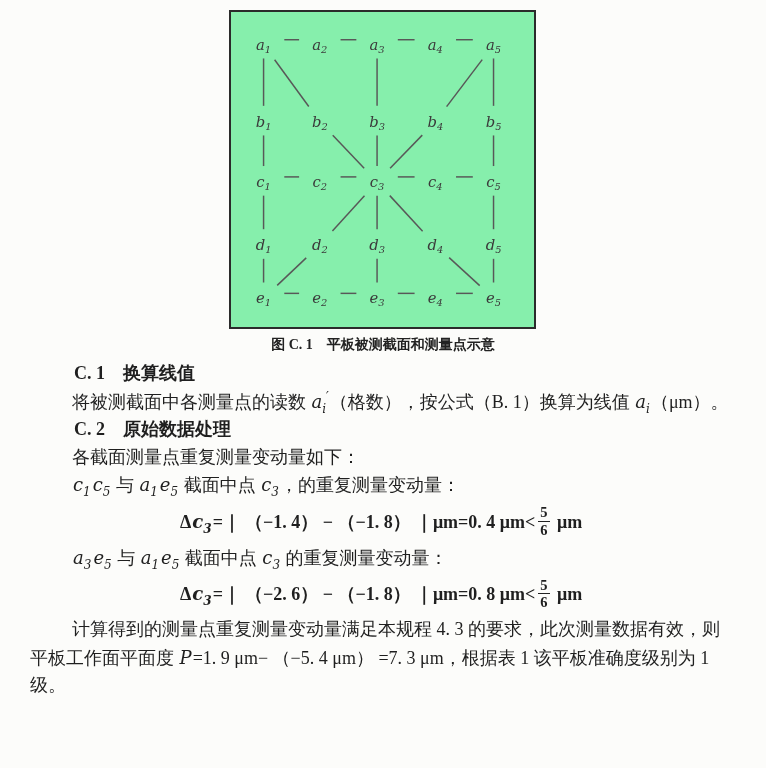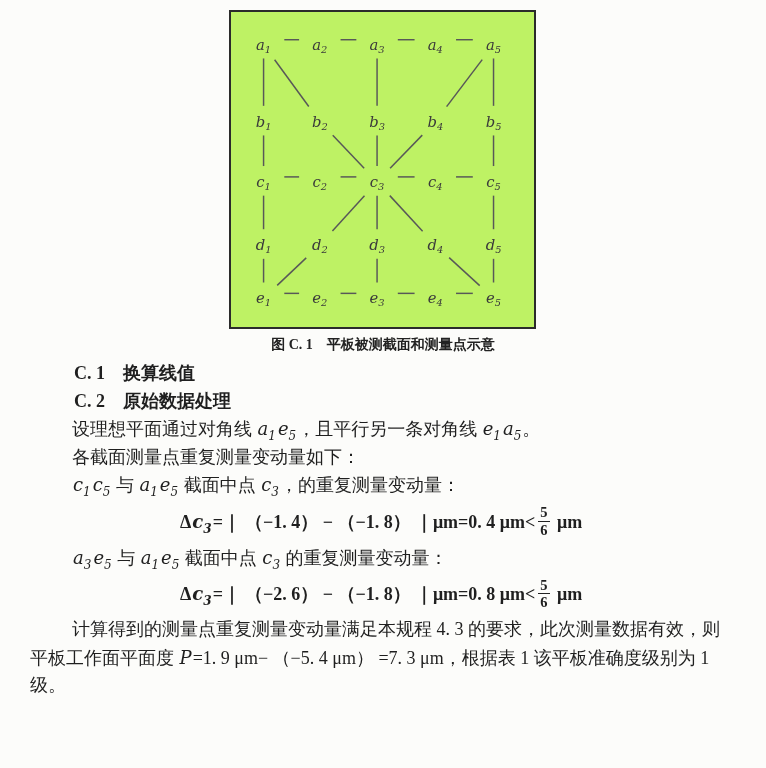--- a/index.html
+++ b/index.html
@@ -3,21 +3,21 @@
 <meta charset="utf-8">
 <style>
   html,body{margin:0;padding:0;}
   body{
     width:766px;height:768px;overflow:hidden;position:relative;
     background:#fcfcfa;color:#1f1f1f;
     font-family:"Liberation Serif","DejaVu Serif",serif;
   }
   .figure-box{
     position:absolute;left:229px;top:10px;width:307px;height:319px;
-    border:2px solid #2b2b2b;box-sizing:border-box;background:#bef264;
+    border:2px solid #2b2b2b;box-sizing:border-box;background:#86efac;
   }
   .figure-box svg{display:block;width:100%;height:100%;}
   .figure-caption{
     position:absolute;left:180px;top:336px;width:406px;
     text-align:center;font-weight:bold;font-size:14px;color:#222;
   }
   #content{position:absolute;left:30px;top:360px;width:706px;}
   .line{font-size:18px;line-height:27.5px;min-height:27.5px;}
   .heading{font-weight:bold;margin-left:44px;}
   .para{text-indent:42px;}
@@ -96,21 +96,21 @@
       <text x="148" y="295" text-anchor="middle" class="pt">e<tspan dy="3" class="pt-sub">3</tspan></text>
       <text x="207" y="295" text-anchor="middle" class="pt">e<tspan dy="3" class="pt-sub">4</tspan></text>
       <text x="266" y="295" text-anchor="middle" class="pt">e<tspan dy="3" class="pt-sub">5</tspan></text>
     </svg>
 </div>
 
 <div class="figure-caption">图 C. 1　平板被测截面和测量点示意</div>
 
 <div id="content">
     <div class="line heading">C. 1　换算线值</div>
+    <div class="line para">将被测截面中各测量点的读数 <i class="var">a<sub>i</sub><sup>′</sup></i>（格数），按公式（B. 1）换算为线值 <i class="var">a<sub>i</sub></i>（μm）。</div>
     <div class="line heading">C. 2　原始数据处理</div>
-    <div class="line para">设理想平面通过对角线 <i class="var">a<sub>1</sub></i><i class="var">e<sub>5</sub></i>，且平行另一条对角线 <i class="var">e<sub>1</sub></i><i class="var">a<sub>5</sub></i>。</div>
     <div class="line para">各截面测量点重复测量变动量如下：</div>
     <div class="line para"><i class="var">c<sub>1</sub></i><i class="var">c<sub>5</sub></i> 与 <i class="var">a<sub>1</sub></i><i class="var">e<sub>5</sub></i> 截面中点 <i class="var">c<sub>3</sub></i>，的重复测量变动量：</div>
     <div class="line formula">Δ<i class="var">c<sub>3</sub></i>=｜ （−1. 4） − （−1. 8） ｜μm=0. 4 μm&lt;<span class="frac"><span class="num">5</span><span class="den">6</span></span> μm</div>
     <div class="line para"><i class="var">a<sub>3</sub></i><i class="var">e<sub>5</sub></i> 与 <i class="var">a<sub>1</sub></i><i class="var">e<sub>5</sub></i> 截面中点 <i class="var">c<sub>3</sub></i> 的重复测量变动量：</div>
     <div class="line formula">Δ<i class="var">c<sub>3</sub></i>=｜ （−2. 6） − （−1. 8） ｜μm=0. 8 μm&lt;<span class="frac"><span class="num">5</span><span class="den">6</span></span> μm</div>
     <div class="line para">计算得到的测量点重复测量变动量满足本规程 4. 3 的要求，此次测量数据有效，则平板工作面平面度 <i class="var">P</i>=1. 9 μm− （−5. 4 μm） =7. 3 μm，根据表 1 该平板准确度级别为 1 级。</div>
   </div>
 
 </body></html>

